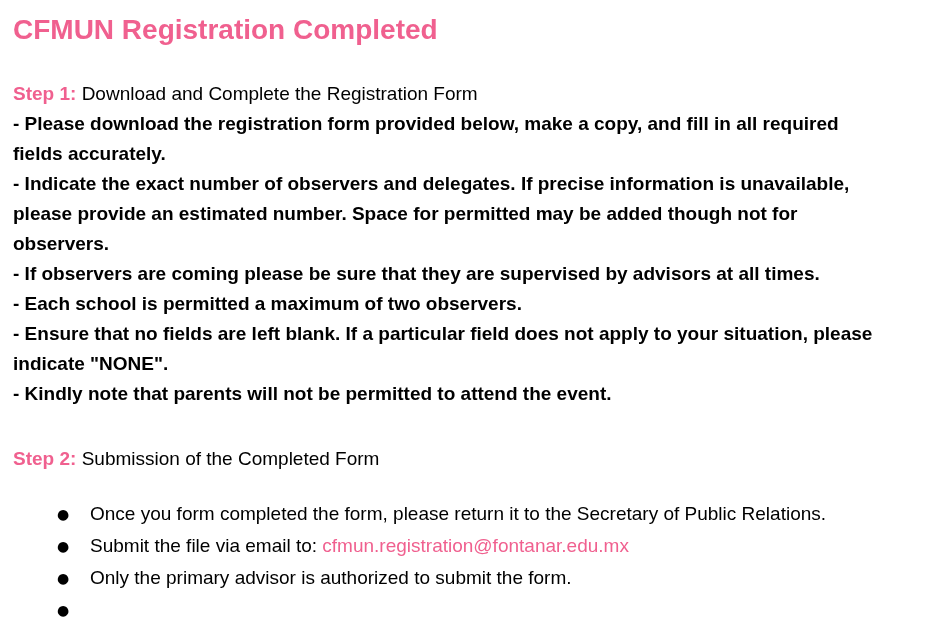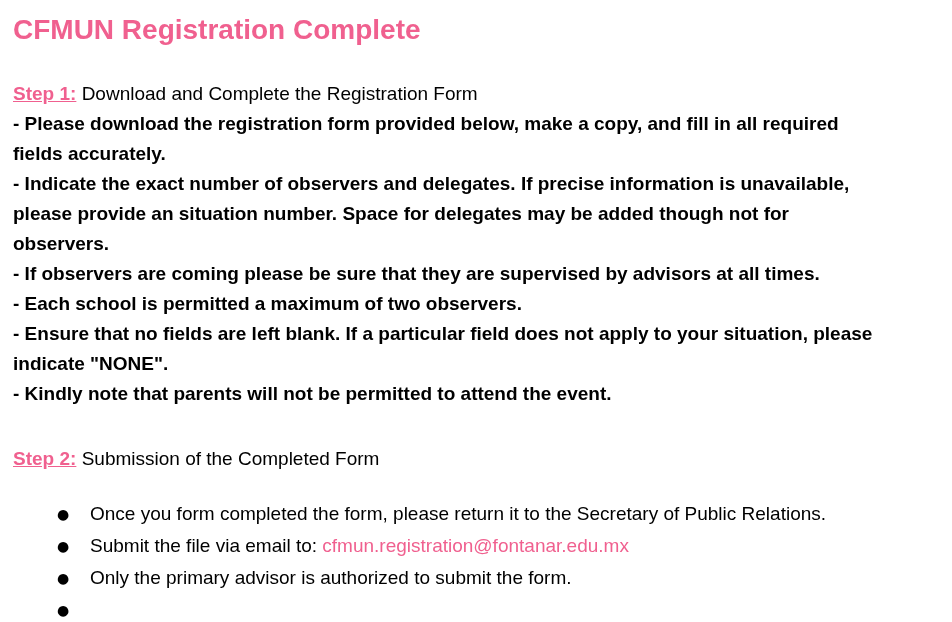--- a/index.html
+++ b/index.html
@@ -28,21 +28,20 @@
     margin: 0;
     font-size: 19px;
     line-height: 30px;
     white-space: nowrap;
   }
   .step-heading.first { margin-top: 33px; }
   .step-heading.second { margin-top: 35px; }
   .step-label {
     color: var(--accent);
     font-weight: bold;
-    text-decoration: underline;
   }
   .body-line {
     font-size: 19px;
     line-height: 30px;
     white-space: nowrap;
     font-weight: bold;
   }
   .bullet-list {
     list-style: none;
     margin: 24px 0 0 0;
@@ -68,31 +67,31 @@
     color: var(--accent);
     text-decoration: none;
     cursor: pointer;
   }
 </style>
 </head>
 <body>
 
 <div class="doc">
 
-  <h1 class="page-title">CFMUN Registration Complete</h1>
+  <h1 class="page-title">CFMUN Registration Completed</h1>
 
   <p class="step-heading first">
     <span class="step-label">Step 1:</span><span> Download and Complete the Registration Form</span>
   </p>
 
   <div>
     <div class="body-line">- Please download the registration form provided below, make a copy, and fill in all required</div>
     <div class="body-line">fields accurately.</div>
     <div class="body-line">- Indicate the exact number of observers and delegates. If precise information is unavailable,</div>
-    <div class="body-line">please provide an situation number. Space for delegates may be added though not for</div>
+    <div class="body-line">please provide an estimated number. Space for permitted may be added though not for</div>
     <div class="body-line">observers.</div>
     <div class="body-line">- If observers are coming please be sure that they are supervised by advisors at all times.</div>
     <div class="body-line">- Each school is permitted a maximum of two observers.</div>
     <div class="body-line">- Ensure that no fields are left blank. If a particular field does not apply to your situation, please</div>
     <div class="body-line">indicate "NONE".</div>
     <div class="body-line">- Kindly note that parents will not be permitted to attend the event.</div>
   </div>
 
   <p class="step-heading second">
     <span class="step-label">Step 2:</span><span> Submission of the Completed Form</span>

